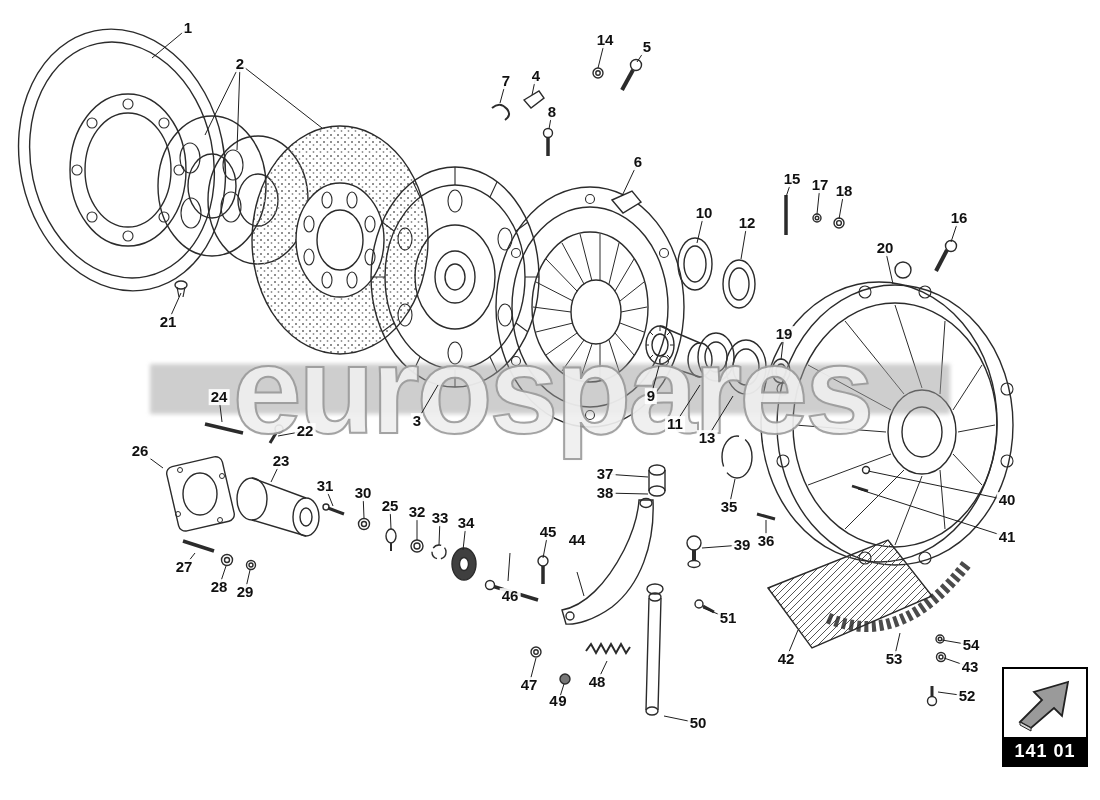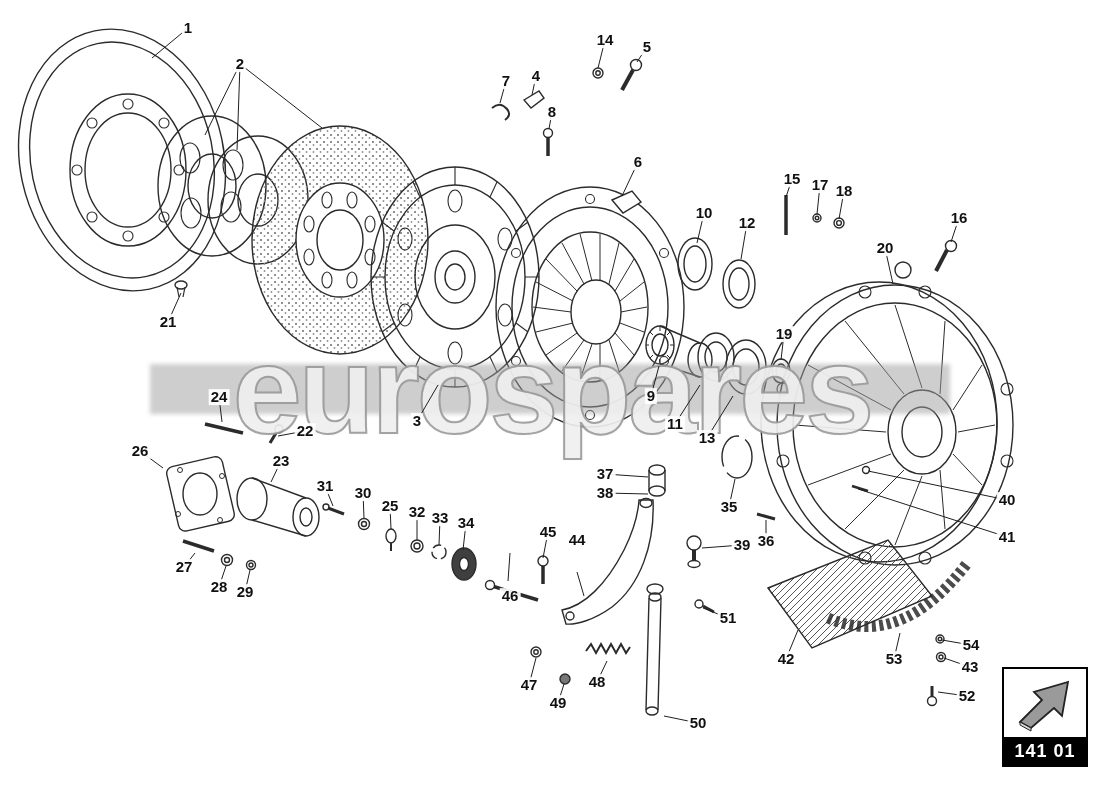--- a/index.html
+++ b/index.html
@@ -352,21 +352,21 @@
       <div class="part-label" style="left: 742px; top: 545px;">39</div>
       <div class="part-label" style="left: 1007px; top: 500px;">40</div>
       <div class="part-label" style="left: 1007px; top: 537px;">41</div>
       <div class="part-label" style="left: 786px; top: 659px;">42</div>
       <div class="part-label" style="left: 970px; top: 667px;">43</div>
       <div class="part-label" style="left: 577px; top: 540px;">44</div>
       <div class="part-label" style="left: 548px; top: 532px;">45</div>
       <div class="part-label" style="left: 510px; top: 553px; margin-top: 43px;">46</div>
       <div class="part-label" style="left: 529px; top: 685px;">47</div>
       <div class="part-label" style="left: 597px; top: 682px;">48</div>
-      <div class="part-label" style="left: 558px; top: 703px;">49</div>
+      <div class="part-label" style="left: 558px; top: 703px; font-family: Liberation Mono, monospace;">49</div>
       <div class="part-label" style="left: 698px; top: 723px;">50</div>
       <div class="part-label" style="left: 728px; top: 618px; text-align: center;">51</div>
       <div class="part-label" style="left: 967px; top: 696px;">52</div>
       <div class="part-label" style="left: 894px; top: 659px;">53</div>
       <div class="part-label" style="left: 971px; top: 645px;">54</div>
     </div>
 
   <div class="page-code-box">
     <div class="arrow-area">
       <svg width="62" height="58" viewBox="0 0 62 58">

